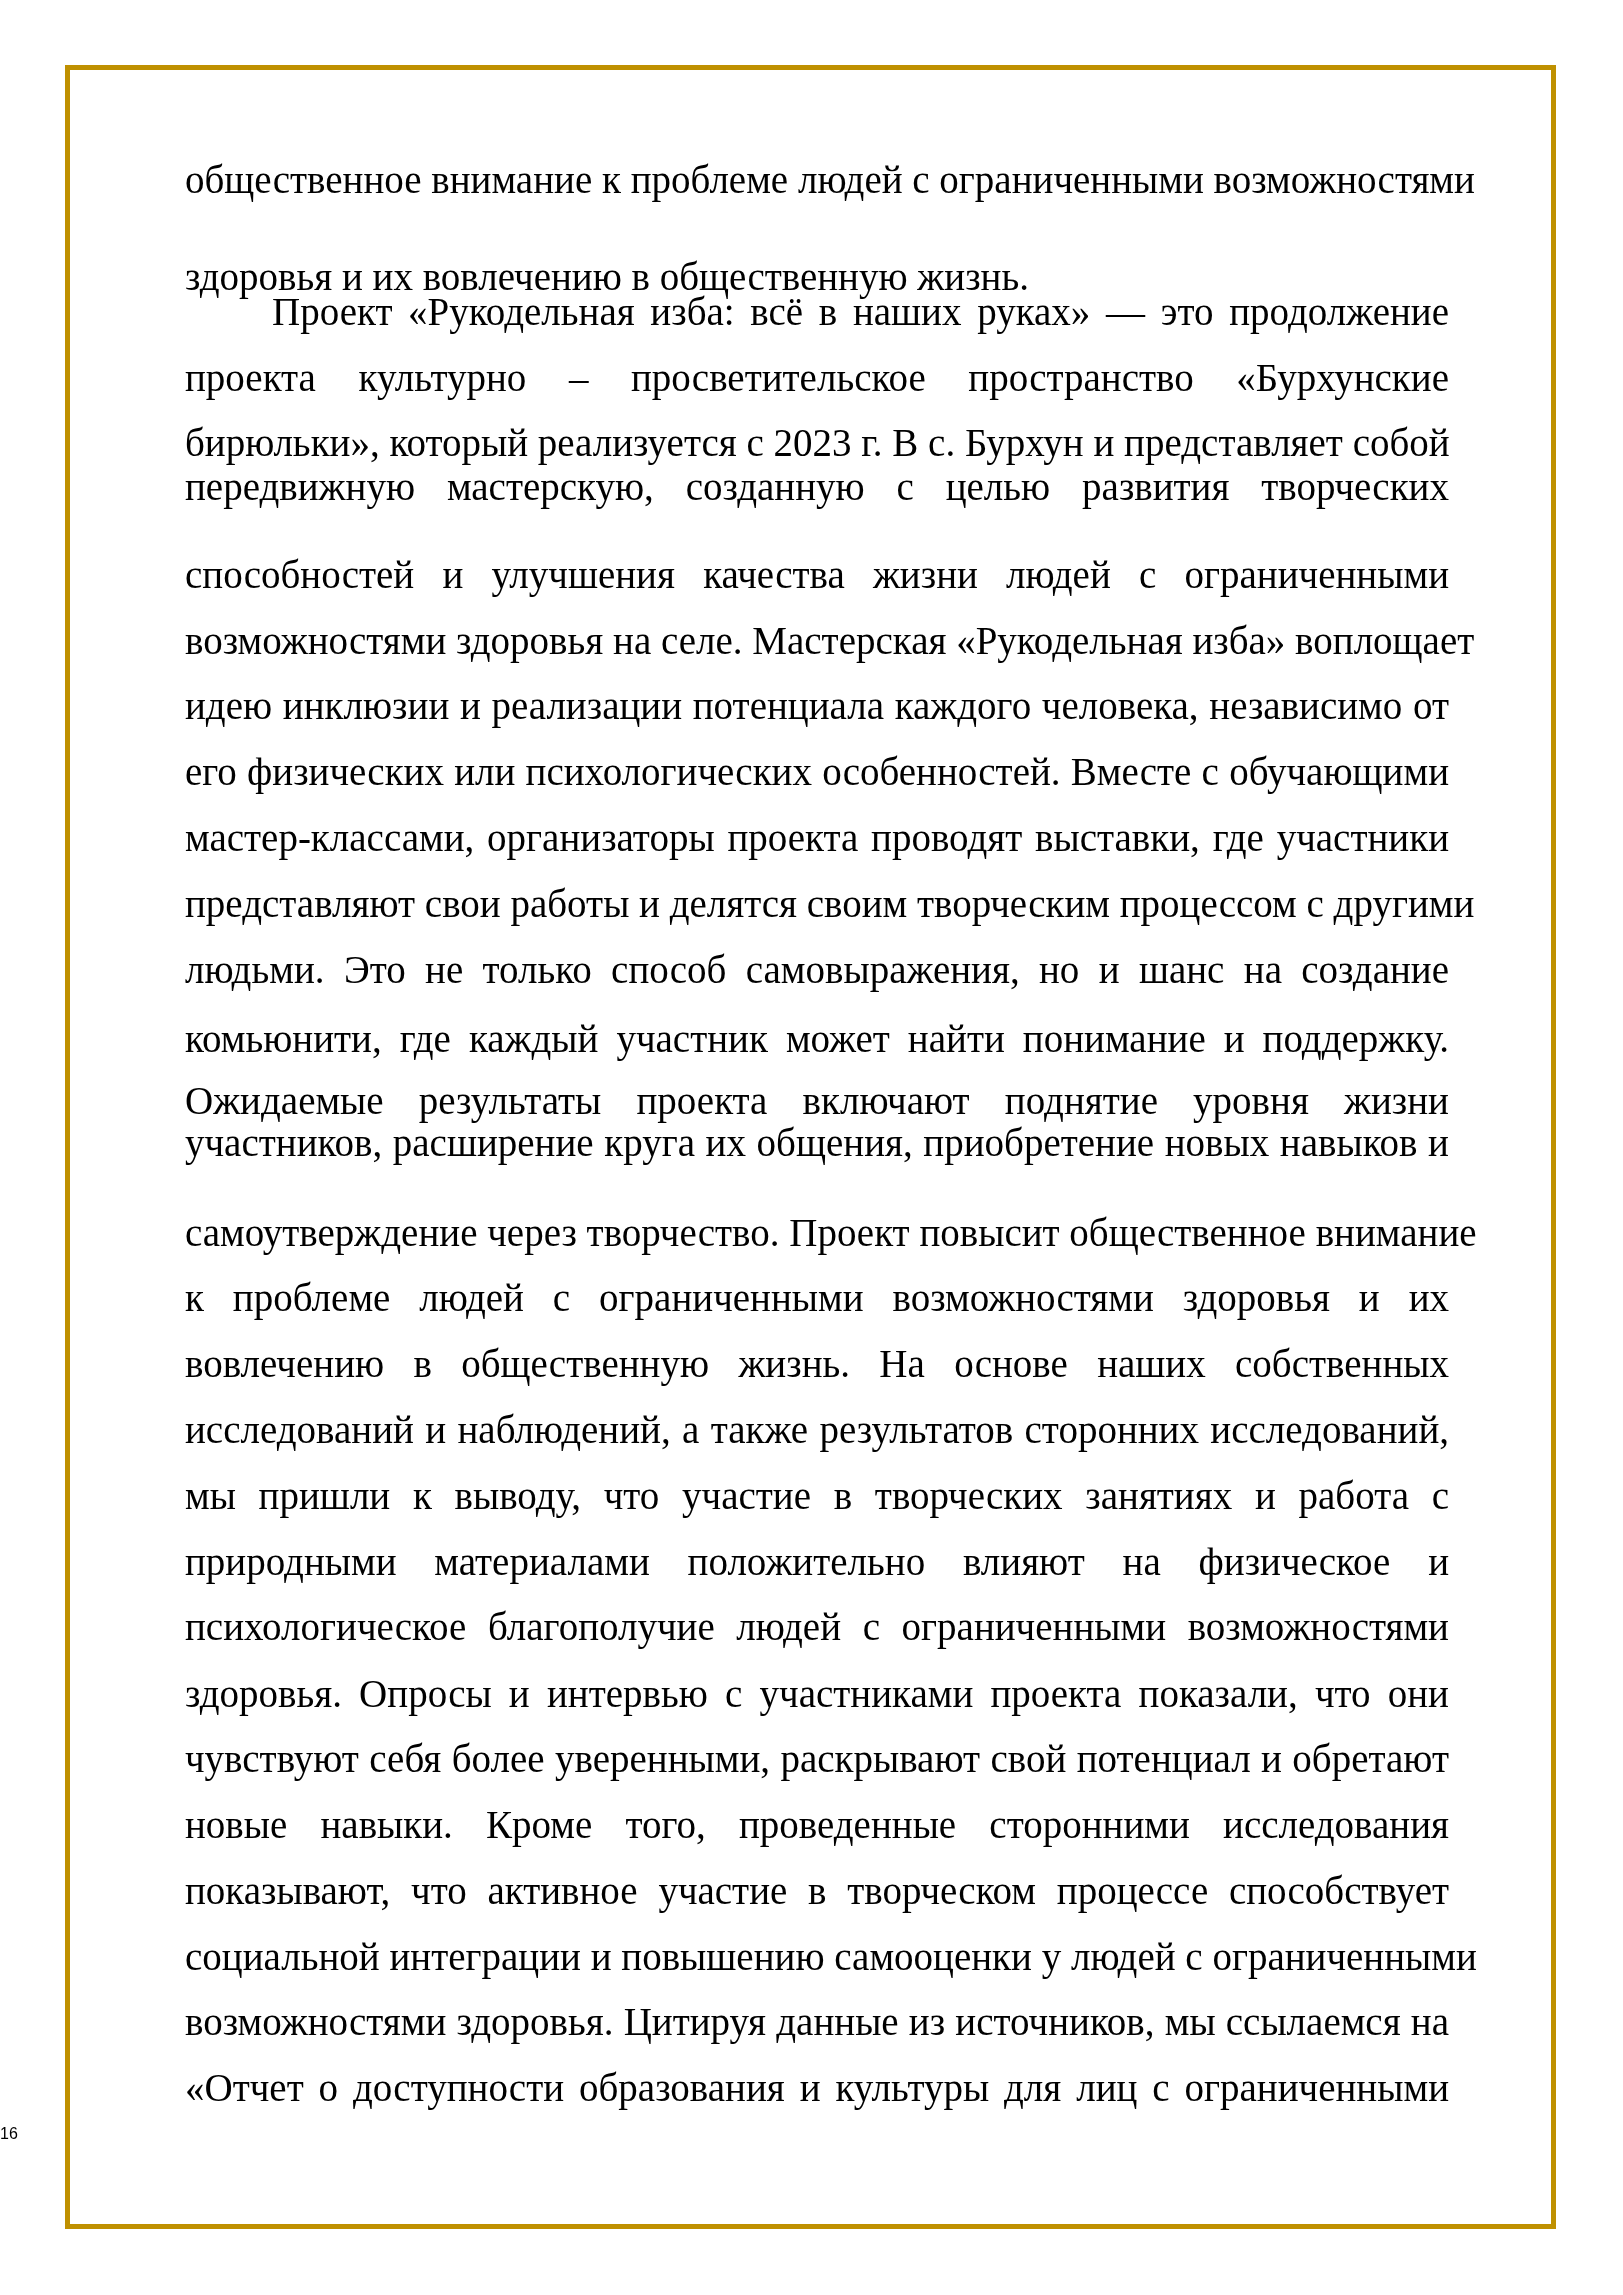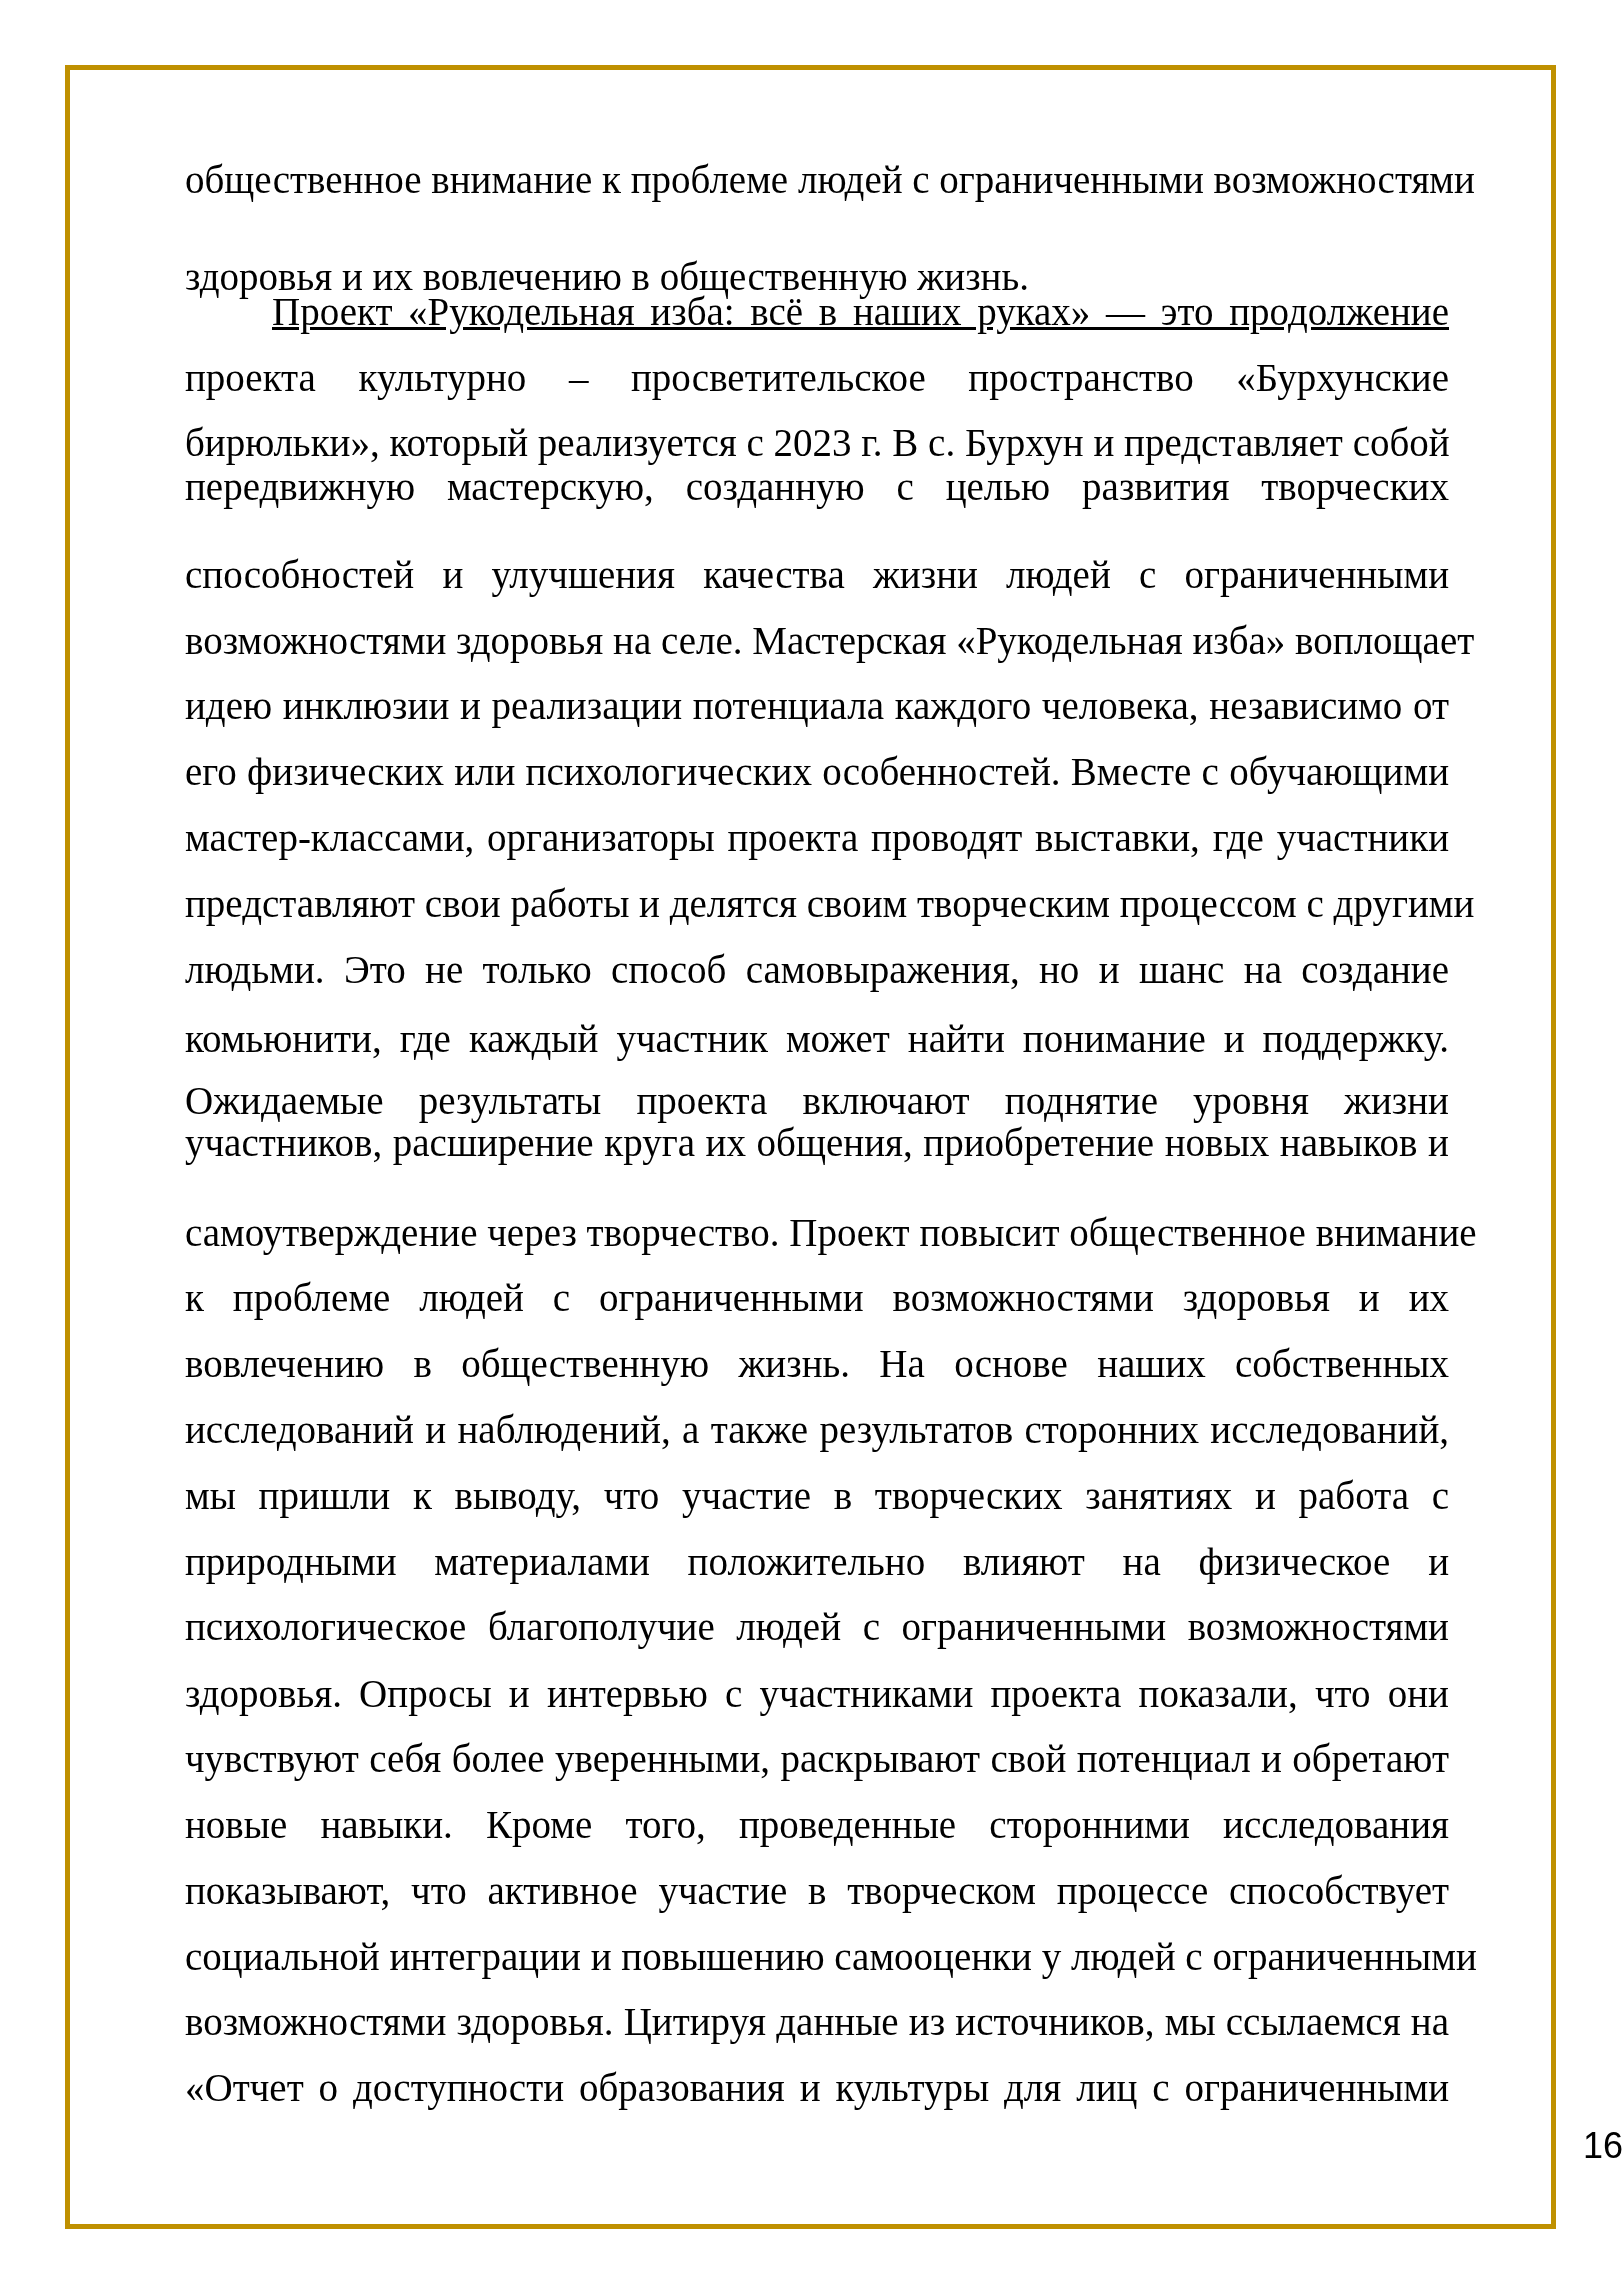--- a/index.html
+++ b/index.html
@@ -13,27 +13,27 @@
     position:absolute; left:185px; top:0; width:1264px;
     font-family:"Liberation Serif", "DejaVu Serif", serif;
     font-size:39px; color:#000;
   }
   .line {
     position:absolute; left:0; width:1264px;
     height:46px; line-height:46px;
     white-space:nowrap;
     text-align:justify; text-align-last:justify;
   }
-  .line.indent { padding-left:87px; width:1177px;text-decoration:underline; }
+  .line.indent { padding-left:87px; width:1177px; }
   .line.last { text-align-last:left;margin-top:31px; }
   .page-number {
     position:absolute; left:0; width:1623px; top:2125px;
-    text-align:right;
+    text-align:left;
     font-family:"Liberation Sans", "DejaVu Sans", sans-serif;
-    font-size:36px; color:#000;
+    font-size:16px; color:#000;
   }
 </style>
 </head>
 <body>
 
 <div class="page-frame" style="border-color: rgb(191, 144, 0);"></div>
 
 <div class="body-text">
   <div class="line" style="top:157px">общественное внимание к проблеме людей с ограниченными возможностями</div>
   <div class="line last" style="top:223px">здоровья и их вовлечению в общественную жизнь.</div>

